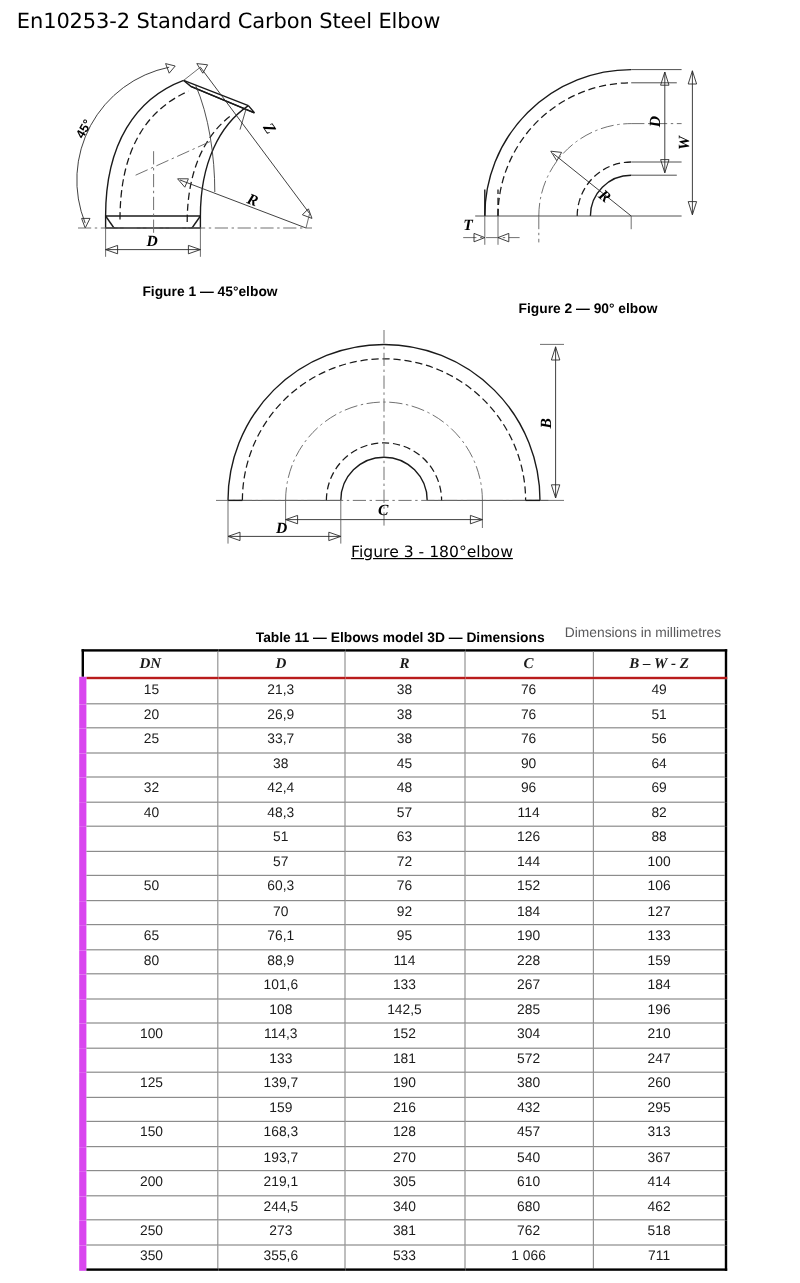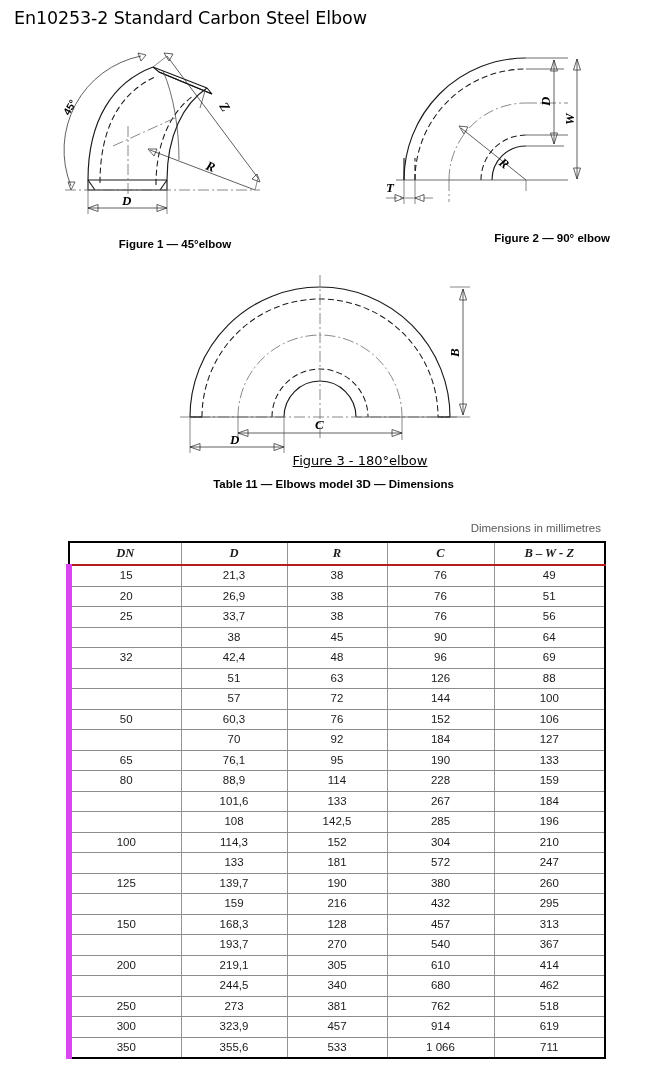--- a/index.html
+++ b/index.html
@@ -46,21 +46,21 @@
   .fig-caption.light {
     font-family: "DejaVu Sans", sans-serif;
     font-weight: 400;
     font-size: 13px;
   }
 
   #fig1 { left: 55px;  top: 38px;  width: 240px; height: 175px; }
   #fig1-cap { left: 55px; top: 238px; width: 240px; }
 
   #fig2 { left: 378px; top: 32px;  width: 230px; height: 180px; }
-  #fig2-cap { left: 370px; top: 232px; width: 240px; text-align: right; }
+  #fig2-cap { left: 370px; top: 252px; width: 240px; }
 
   #fig3 { left: 160px; top: 265px; width: 320px; height: 185px; }
   #fig3-cap { left: 250px; top: 453px; width: 220px; text-decoration: underline; }
 
   svg { display: block; overflow: visible; }
   .ln       { stroke: #1a1a1a; stroke-width: 1.15; fill: none; }
   .ln-thin  { stroke: #3c3c3c; stroke-width: 0.75; fill: none; }
   .ln-dash  { stroke: #1a1a1a; stroke-width: 1.05; fill: none;
               stroke-dasharray: 6 3.2; }
   .ln-center{ stroke: #6b6b6b; stroke-width: 0.8; fill: none;
@@ -78,21 +78,21 @@
     font-family: "Liberation Sans", sans-serif;
     font-weight: bold;
     font-size: 10.5px;
     fill: #000;
   }
 
   
   #table-title {
     position: absolute;
     left: 0;
-    top: 478px;
+    top: 526px;
     width: 667px;
     text-align: center;
     font-family: "Liberation Sans", sans-serif;
     font-weight: bold;
     font-size: 11.5px;
     color: #000;
   }
   #table-units {
     position: absolute;
     right: 66px;
@@ -352,20 +352,27 @@
         <td>64</td>
       </tr>
       <tr>
         <td>32</td>
         <td>42,4</td>
         <td>48</td>
         <td>96</td>
         <td>69</td>
       </tr>
       <tr>
+        <td>40</td>
+        <td>48,3</td>
+        <td>57</td>
+        <td>114</td>
+        <td>82</td>
+      </tr>
+      <tr>
         <td></td>
         <td>51</td>
         <td>63</td>
         <td>126</td>
         <td>88</td>
       </tr>
       <tr>
         <td></td>
         <td>57</td>
         <td>72</td>
@@ -471,27 +478,20 @@
         <td>462</td>
       </tr>
       <tr>
         <td>250</td>
         <td>273</td>
         <td>381</td>
         <td>762</td>
         <td>518</td>
       </tr>
       <tr>
-        <td>300</td>
-        <td>323,9</td>
-        <td>457</td>
-        <td>914</td>
-        <td>619</td>
-      </tr>
-      <tr>
         <td>350</td>
         <td>355,6</td>
         <td>533</td>
         <td>1 066</td>
         <td>711</td>
       </tr>
     </tbody>
 </table>
 
 </body></html>

